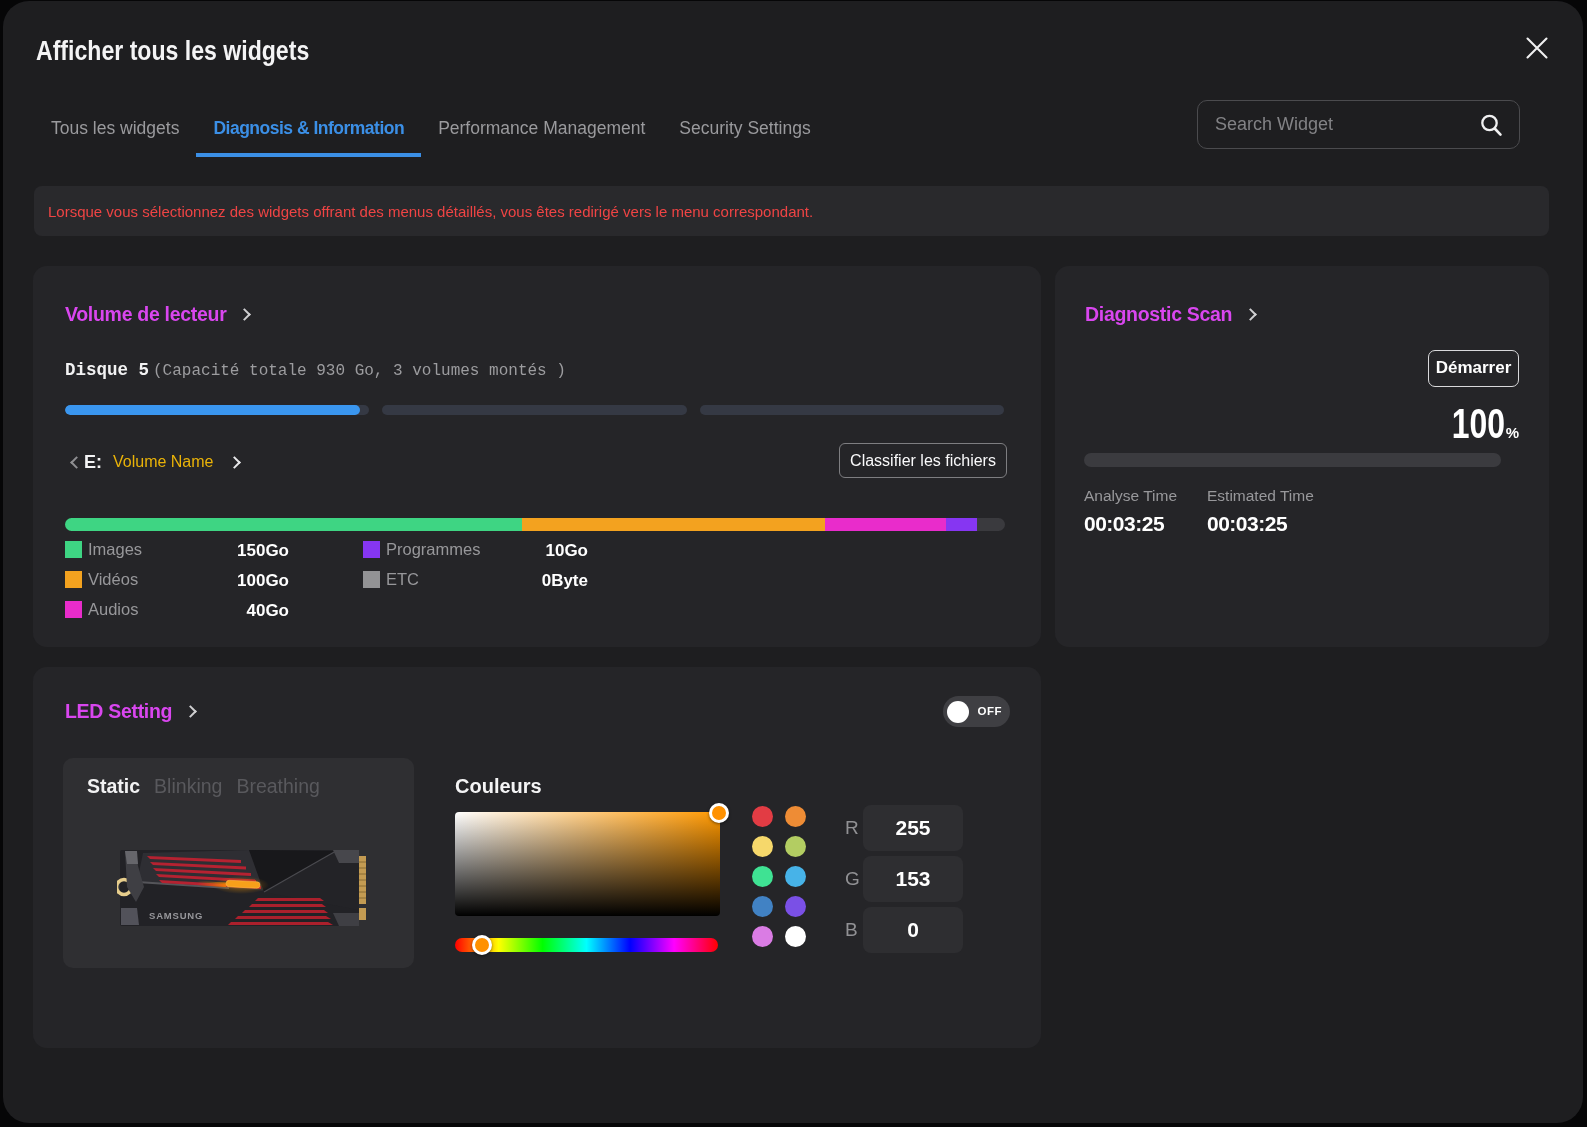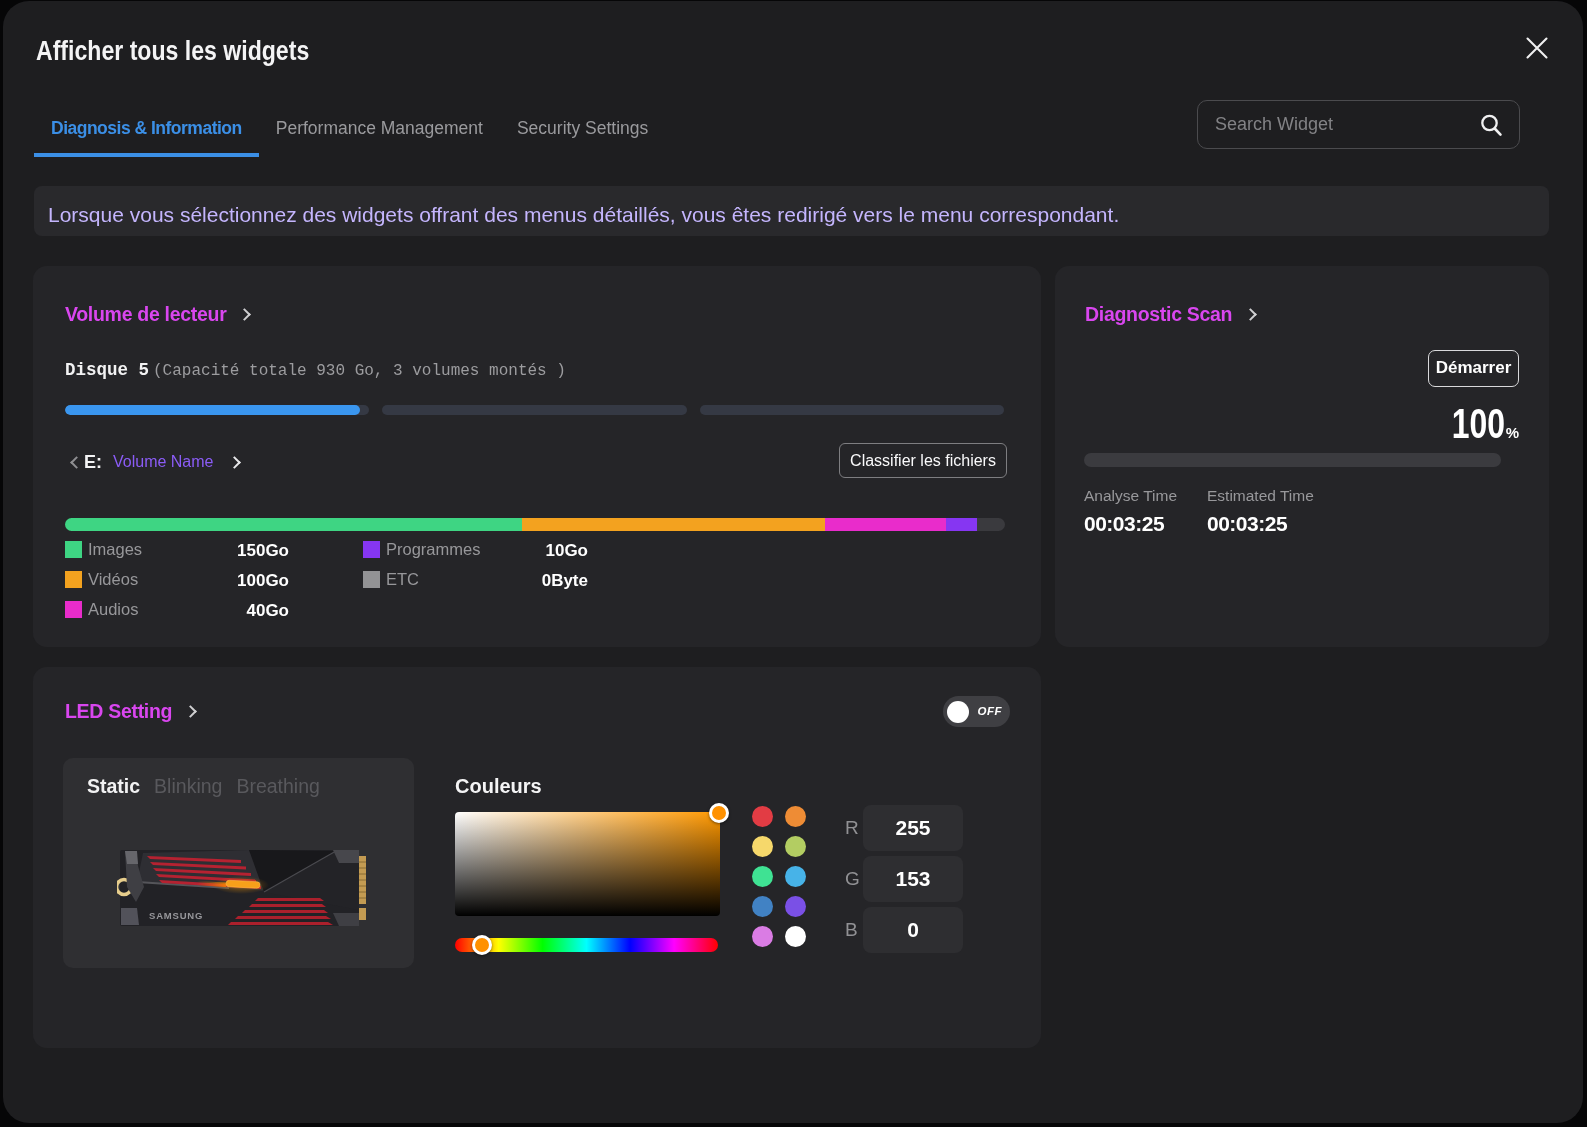--- a/index.html
+++ b/index.html
@@ -13,38 +13,38 @@
 .tabs { left:31px; top:106px; display:flex; }
 .tab { padding:11px 17px 18px 17px; font-size:17.5px; color:#9a9a9d; }
 .tab.active { letter-spacing:-0.5px; }
 .tab.active { color:#3b8fe6; font-weight:bold; border-bottom:4px solid #3b8fe6; padding-bottom:9px; }
 
 .search { left:1194px; top:99px; width:323px; height:49px; border:1.5px solid #4b4b4e; border-radius:10px; }
 .search .ph { position:absolute; left:17px; top:13px; font-size:18px; color:#828285; }
 .search svg { position:absolute; right:14px; top:11px; }
 
 .banner { left:31px; top:185px; width:1515px; height:50px; background:#29292c; border-radius:8px; }
-.banner span { position:absolute; left:14px; top:17px; font-size:21px; color:#c4b5fd; }
+.banner span { position:absolute; left:14px; top:17px; font-size:15px; color:#ef4444; }
 
 .card { background:#252528; border-radius:14px; }
 #volCard { left:30px; top:265px; width:1008px; height:381px; }
 #diagCard { left:1052px; top:265px; width:494px; height:381px; }
 #ledCard { left:30px; top:666px; width:1008px; height:381px; }
 .cardTitle { font-size:19.5px; font-weight:bold; color:#d946ef; display:flex; align-items:center; gap:14px; letter-spacing:-0.3px; }
 .chev { width:9px; height:9px; border-right:2.5px solid #cfcfd1; border-top:2.5px solid #cfcfd1; transform:rotate(45deg); display:inline-block; }
 
 .diskrow { left:32px; top:94px; font-size:17.5px; color:#f2f2f3; font-weight:bold;font-family:Liberation Mono, monospace; }
 .diskrow .cap { font-weight:normal; color:#9c9c9f; font-size:16px; margin-left:4px; }
 .bars { left:32px; top:139px; width:939px; display:flex; gap:13px; }
 .bar { height:10px; flex:1; border-radius:5px; background:#353944; position:relative; overflow:hidden; }
 .bar .bf { position:absolute; left:0; top:0; bottom:0; width:97%; border-radius:5px; background:#3a96ef; }
 .volnav { left:39px; top:186px; height:20px; display:flex; align-items:center; font-size:16px; }
 .volnav .lt { width:9px; height:9px; border-left:2.6px solid #8f8f92; border-bottom:2.6px solid #8f8f92; transform:rotate(45deg); margin-right:3px; }
 .volnav b { color:#f4f4f5; font-size:18px; }
-.volnav .nm { color:#8b5cf6; margin-left:11px; margin-right:16px; }
+.volnav .nm { color:#eab308; margin-left:11px; margin-right:16px; }
 .volnav .gt { width:9px; height:9px; border-right:2.6px solid #e8e8ea; border-top:2.6px solid #e8e8ea; transform:rotate(45deg); }
 .classBtn { left:806px; top:177px; width:168px; height:35px; border:1px solid #7e7e81; border-radius:6px; color:#fafafb; font-size:16px; text-align:center; line-height:33px; }
 .stats { left:32px; top:222px; display:flex; align-items:center; font-size:16px; color:#98989b; }
 .stats b { color:#fff; font-size:17.5px; margin-left:7px; }
 .stats .dv { width:1px; height:14px; background:#55555a; margin:0 12px 0 6px; }
 .stack { left:32px; top:252px; width:940px; height:13px; border-radius:7px; overflow:hidden; display:flex; }
 .legend { font-size:16.5px; color:#97979a; }
 .legend .sq { width:17px; height:17px; display:inline-block; margin-right:6px; vertical-align:-3px; }
 .legend.val { font-weight:bold; color:#fff; font-size:17px; }
 
@@ -52,21 +52,21 @@
 .dd .txt { position:absolute; left:13px; top:7.5px; font-size:16px; color:#b9b9bb; }
 .dd .caret { position:absolute; right:12px; top:13.5px; width:0; height:0; border-left:5.5px solid transparent; border-right:5.5px solid transparent; border-top:7.5px solid #cfcfd1; }
 .startBtn { left:373px; top:84px; width:91px; height:37px; border:1.5px solid #d9d9db; border-radius:7px; color:#fff; font-size:17px; font-weight:bold; text-align:center; line-height:34px; }
 .pct { left:0; top:134px; width:464px; text-align:right; color:#fff; }
 .pct b { font-size:42px; font-weight:bold; display:inline-block; transform:scaleX(.76); transform-origin:right bottom; margin-right:-2px; }
 .pct span { font-size:15px; font-weight:bold; }
 .diagbar { left:29px; top:187px; width:417px; height:14px; background:#3b3b3f; border-radius:7px; }
 .tlabel { font-size:15.5px; color:#98989b; }
 .tval { font-size:21px; font-weight:bold; color:#fff; letter-spacing:-0.5px; }
 
-.toggle { left:910px; top:29px; width:67px; height:31px; background:#3f3f43; border-radius:16px;font-style:italic; }
+.toggle { left:910px; top:29px; width:67px; height:31px; background:#3f3f43; border-radius:16px; }
 .toggle .knob { position:absolute; left:4px; top:4.5px; width:22px; height:22px; background:#fff; border-radius:50%; }
 .toggle .lab { position:absolute; right:8px; top:9px; font-size:11.5px; font-weight:bold; color:#fff; letter-spacing:0.5px; }
 .panel { left:30px; top:91px; width:351px; height:210px; background:#2f2f32; border-radius:10px; }
 .ptabs { position:absolute; left:24px; top:17px; display:flex; gap:14px; font-size:19.5px; color:#59595d; }
 .ptabs .on { color:#f2f2f3; font-weight:bold; }
 .couleurs { left:422px; top:108px; font-size:20px; font-weight:bold; color:#f4f4f5; }
 .grad { left:422px; top:145px; width:265px; height:104px; border-radius:4px;
   background:linear-gradient(to top, #000 0%, rgba(0,0,0,0) 100%), linear-gradient(to right, #fff 0%, #ff9800 100%); }
 .gHandle { width:20px; height:20px; border-radius:50%; background:#ff9100; border:3.5px solid #fff; box-shadow:0 1px 3px rgba(0,0,0,.5); }
 .hue { left:422px; top:271px; width:263px; height:14px; border-radius:7px;
@@ -77,20 +77,21 @@
 </style>
 </head>
 <body>
 <div class="modal">
   <div class="abs title">Afficher tous les widgets</div>
   <svg class="abs closex" viewBox="0 0 26 26">
       <path d="M3.5 3.5 L22.5 22.5 M22.5 3.5 L3.5 22.5" stroke="#f0f0f1" stroke-width="2.1" stroke-linecap="round"></path>
     </svg>
 
   <div class="abs tabs">
+    <div class="tab">Tous les widgets</div>
     <div class="tab active">Diagnosis &amp; Information</div>
     <div class="tab">Performance Management</div>
     <div class="tab">Security Settings</div>
   </div>
 
   <div class="abs search">
     <span class="ph">Search Widget</span>
     <svg width="27" height="27" viewBox="0 0 27 27">
         <circle cx="11.5" cy="11" r="7.2" fill="none" stroke="#f0f0f1" stroke-width="2.3"></circle>
         <line x1="16.7" y1="16.5" x2="22.5" y2="22.6" stroke="#f0f0f1" stroke-width="2.6" stroke-linecap="round"></line>

